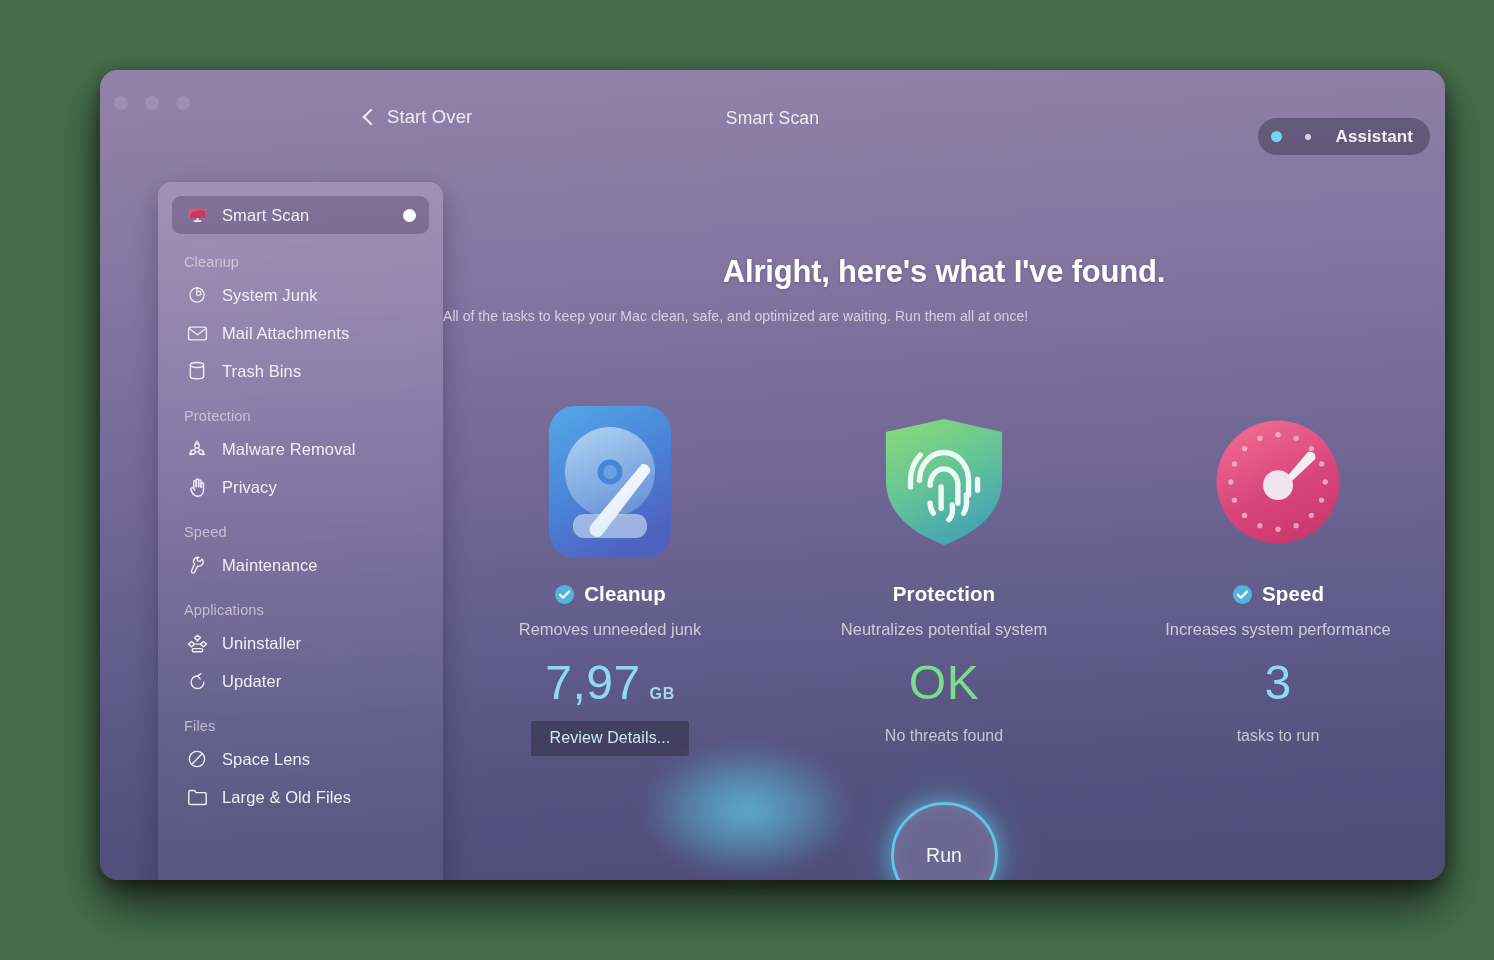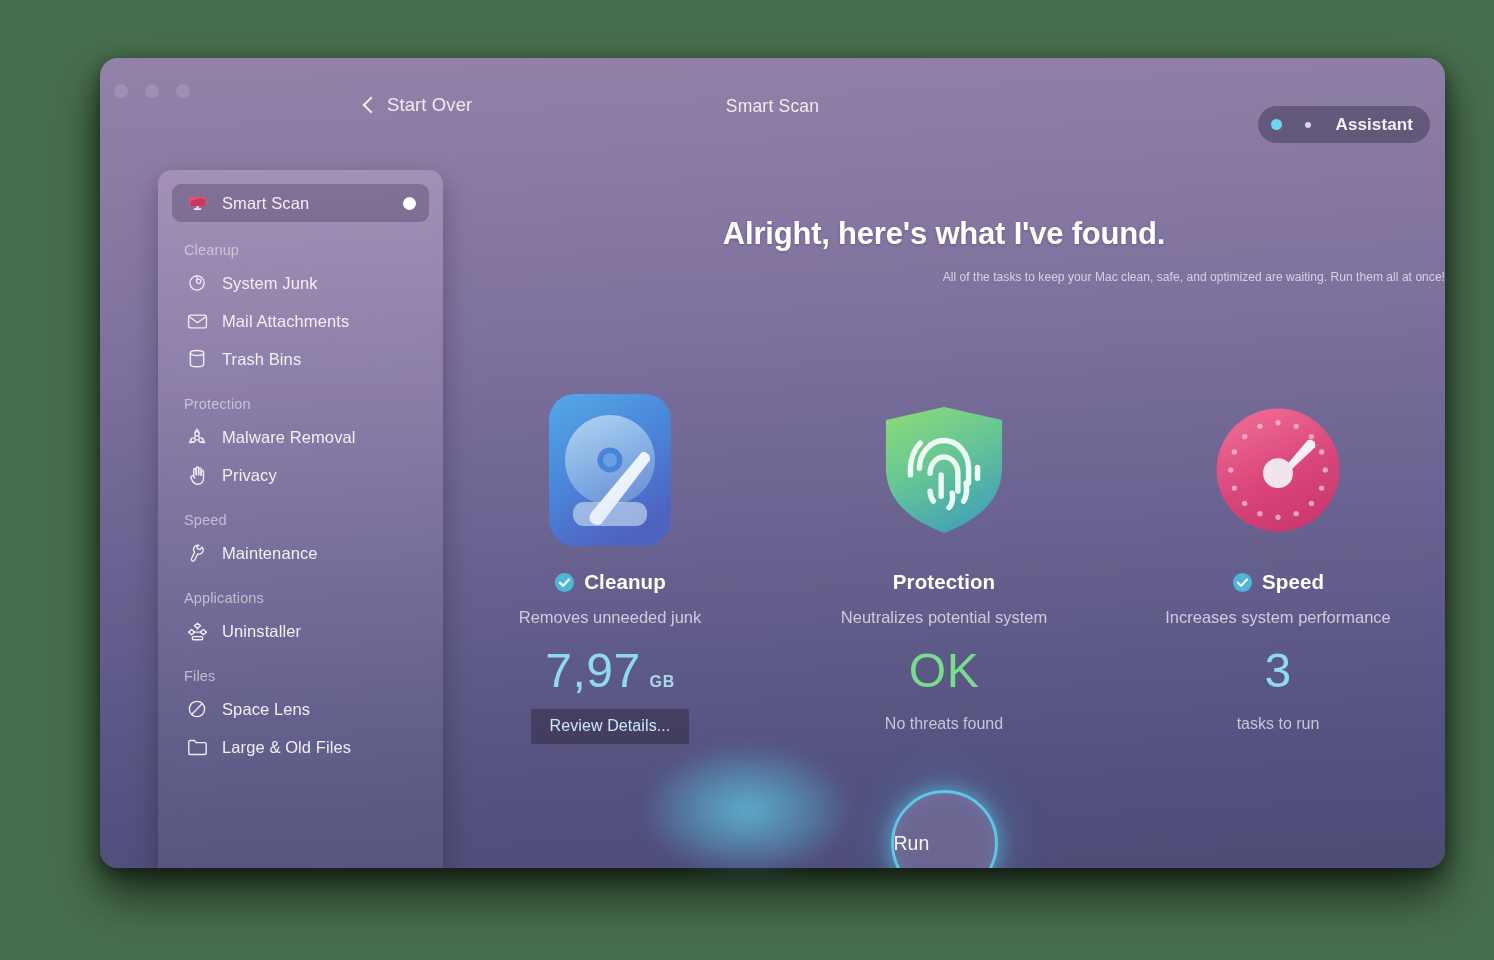--- a/index.html
+++ b/index.html
@@ -6,21 +6,21 @@
   html,body {
     width:1494px; height:960px; overflow:hidden;
     background:#476e4c;
     font-family:"Liberation Sans", sans-serif;
     -webkit-font-smoothing:antialiased;
   }
   #root { position:relative; width:1494px; height:960px; }
 
   
   .window {
-    position:absolute; left:100px; top:58px; width:1345px; height:810px;
+    position:absolute; left:100px; top:70px; width:1345px; height:810px;
     border-radius:18px; overflow:hidden;
     background:linear-gradient(177deg,
        #9282a8 0%,
        #8b7ca4 14%,
        #7f729e 32%,
        #6f6694 52%,
        #5e5a87 72%,
        #52507c 88%,
        #4e4c77 100%);
     box-shadow:0 26px 48px rgba(0,0,0,0.62), 0 6px 18px rgba(0,0,0,0.45);
@@ -80,27 +80,27 @@
 
   .sgroup {
     color:#ddd3e4; opacity:.78; font-size:14.5px; margin:18px 0 6px 26px; letter-spacing:.15px;
   }
   .sgroup.first { margin-top:20px; }
 
   
   .main { position:absolute; left:343px; top:100px; right:0; bottom:0; }
 
   .headline {
-    text-align:center; margin-top:58px;
+    text-align:center; margin-top:84px;
     color:#ffffff; font-size:31px; font-weight:bold; letter-spacing:-.2px;
     text-shadow:0 1px 3px rgba(40,25,60,.25);
   }
   .subhead {
-    text-align:right; margin-top:18px; color:#e4dcec; opacity:.88;
-    font-size:12px; letter-spacing:.05px;
+    text-align:left; margin-top:18px; color:#e4dcec; opacity:.88;
+    font-size:14px; letter-spacing:.05px;
   }
 
   .cards {
     position:absolute; left:0; right:0; top:232px;
     display:flex; justify-content:space-around; align-items:flex-start;
   }
   .card { width:300px; display:flex; flex-direction:column; align-items:center; }
   .art { width:126px; height:160px; display:flex; align-items:center; justify-content:center; }
 
   .ctitle-row { display:flex; align-items:center; gap:9px; margin-top:20px; }
@@ -119,21 +119,21 @@
     background:rgba(47,42,68,0.52); color:#cfe7f2; font-size:16px; cursor:pointer;
     letter-spacing:.1px;
   }
 
   
   .runwrap { position:absolute; left:0; right:0; top:632px; display:flex; justify-content:center; }
   .runbtn {
     position:relative; width:107px; height:107px; border-radius:50%;
     background:rgba(150,141,183,0.40);
     border:3.2px solid #61c6e8;
-    display:flex; align-items:center; justify-content:flex-start;
+    display:flex; align-items:center; justify-content:center;
     color:#f2f6fa; font-size:19.5px; cursor:pointer;
     box-shadow:0 0 16px 3px rgba(90,198,232,0.50),
                0 0 44px 10px rgba(80,200,235,0.22),
                inset 0 0 18px rgba(120,200,235,0.15);
   }
   .runglow {
     position:absolute; left:50%; top:745px; transform:translateX(-50%);
     width:210px; height:130px; border-radius:50%;
     background:radial-gradient(ellipse at center, rgba(97,214,240,0.70) 0%, rgba(90,205,235,0.34) 42%, rgba(80,190,225,0.0) 72%);
     filter:blur(9px);
@@ -251,20 +251,29 @@
             <span class="sicon">
               <svg width="21" height="20" viewBox="0 0 22 21" fill="none" stroke="#f0ecf5" stroke-width="1.5" stroke-linejoin="round">
                 <path d="M11 2.3 14.2 5 11 7.7 7.8 5z"></path>
                 <path d="M4.8 9 8 11.7 4.8 14.4 1.6 11.7z"></path>
                 <path d="M17.2 9l3.2 2.7-3.2 2.7-3.2-2.7z"></path>
                 <path d="M11 7.7v1.6M8.6 11.7h4.8"></path>
                 <rect x="5.6" y="16.4" width="10.8" height="3.2" rx="1.2"></rect>
               </svg>
             </span>
             <span class="slabel">Uninstaller</span>
+          </div>
+          <div class="srow">
+            <span class="sicon">
+              <svg width="19" height="20" viewBox="0 0 20 22" fill="none" stroke="#f0ecf5" stroke-width="1.5" stroke-linecap="round" stroke-linejoin="round">
+                <path d="M10 5.5C5.9 5.5 3 8.5 3 12.4c0 3.8 3 6.8 7 6.8s7-3 7-6.8"></path>
+                <path d="M13.6 3 10.1 5.6 13 8.8"></path>
+              </svg>
+            </span>
+            <span class="slabel">Updater</span>
           </div>
           <div class="sgroup">Files</div>
           <div class="srow">
             <span class="sicon">
               <svg width="20" height="20" viewBox="0 0 22 22" fill="none" stroke="#f0ecf5" stroke-width="1.5">
                 <circle cx="11" cy="11" r="8.4"></circle>
                 <path d="M5.4 16.8 16.6 5.2" stroke-linecap="round"></path>
               </svg>
             </span>
             <span class="slabel">Space Lens</span>

